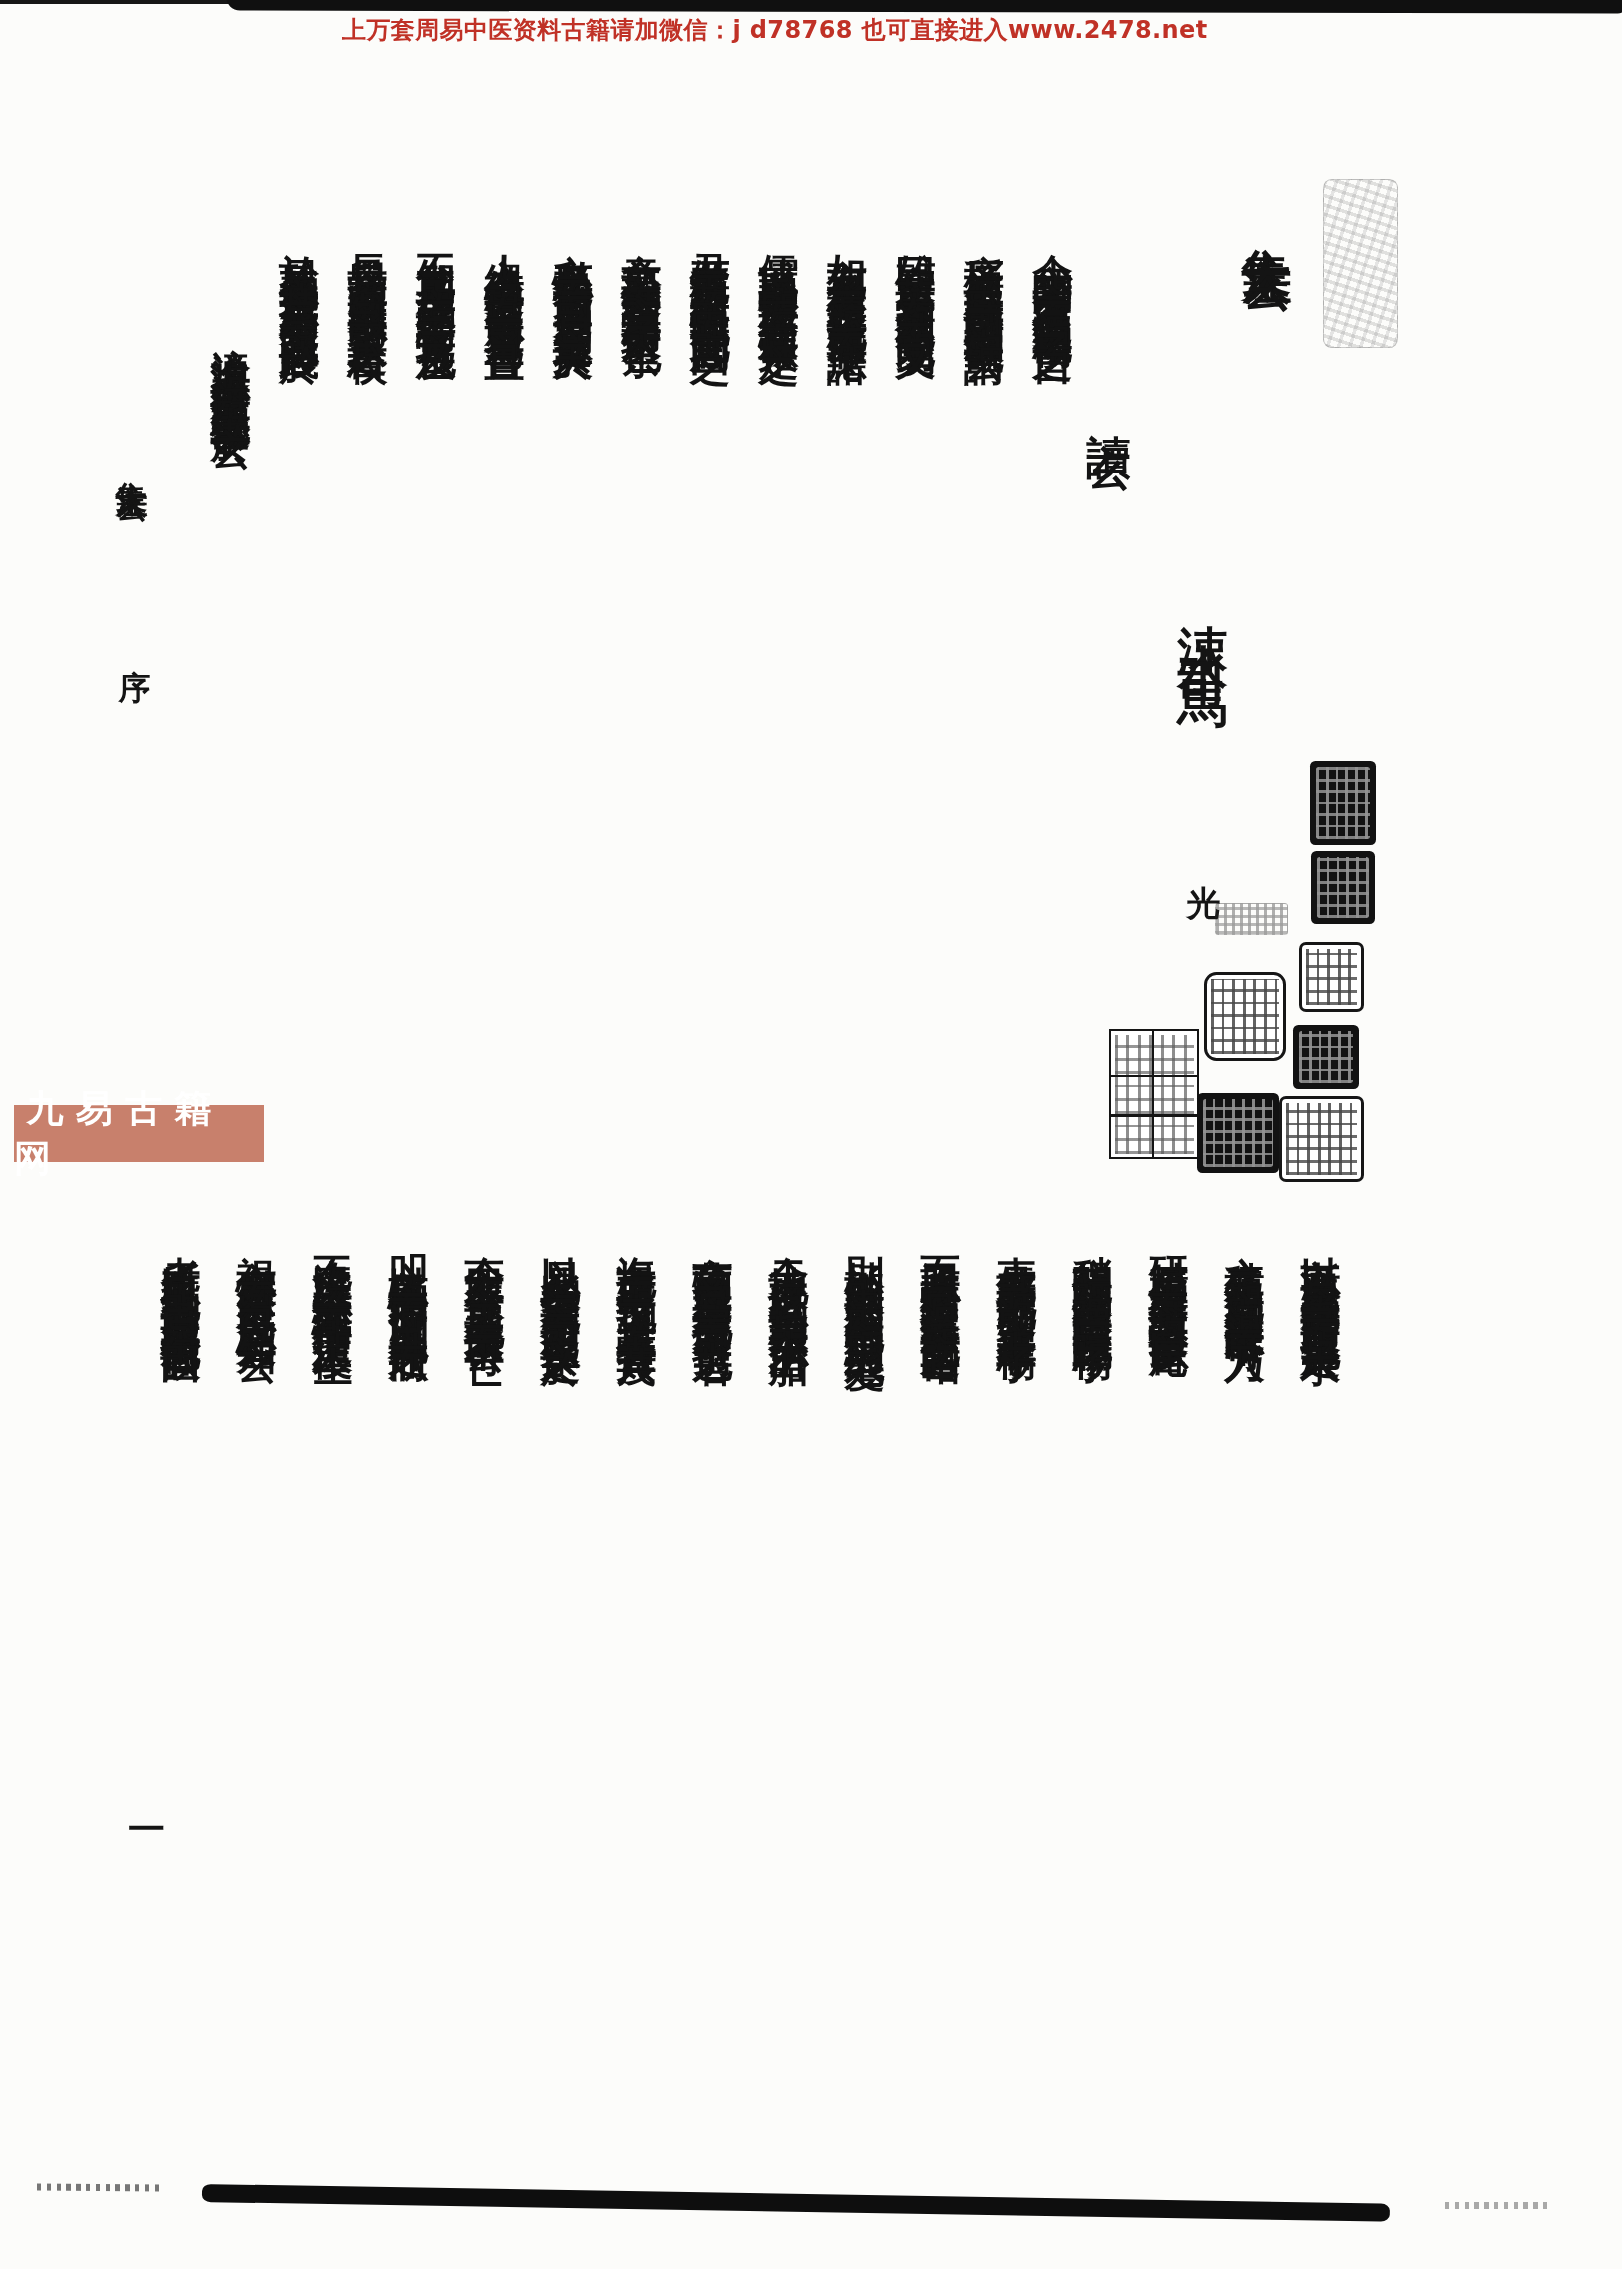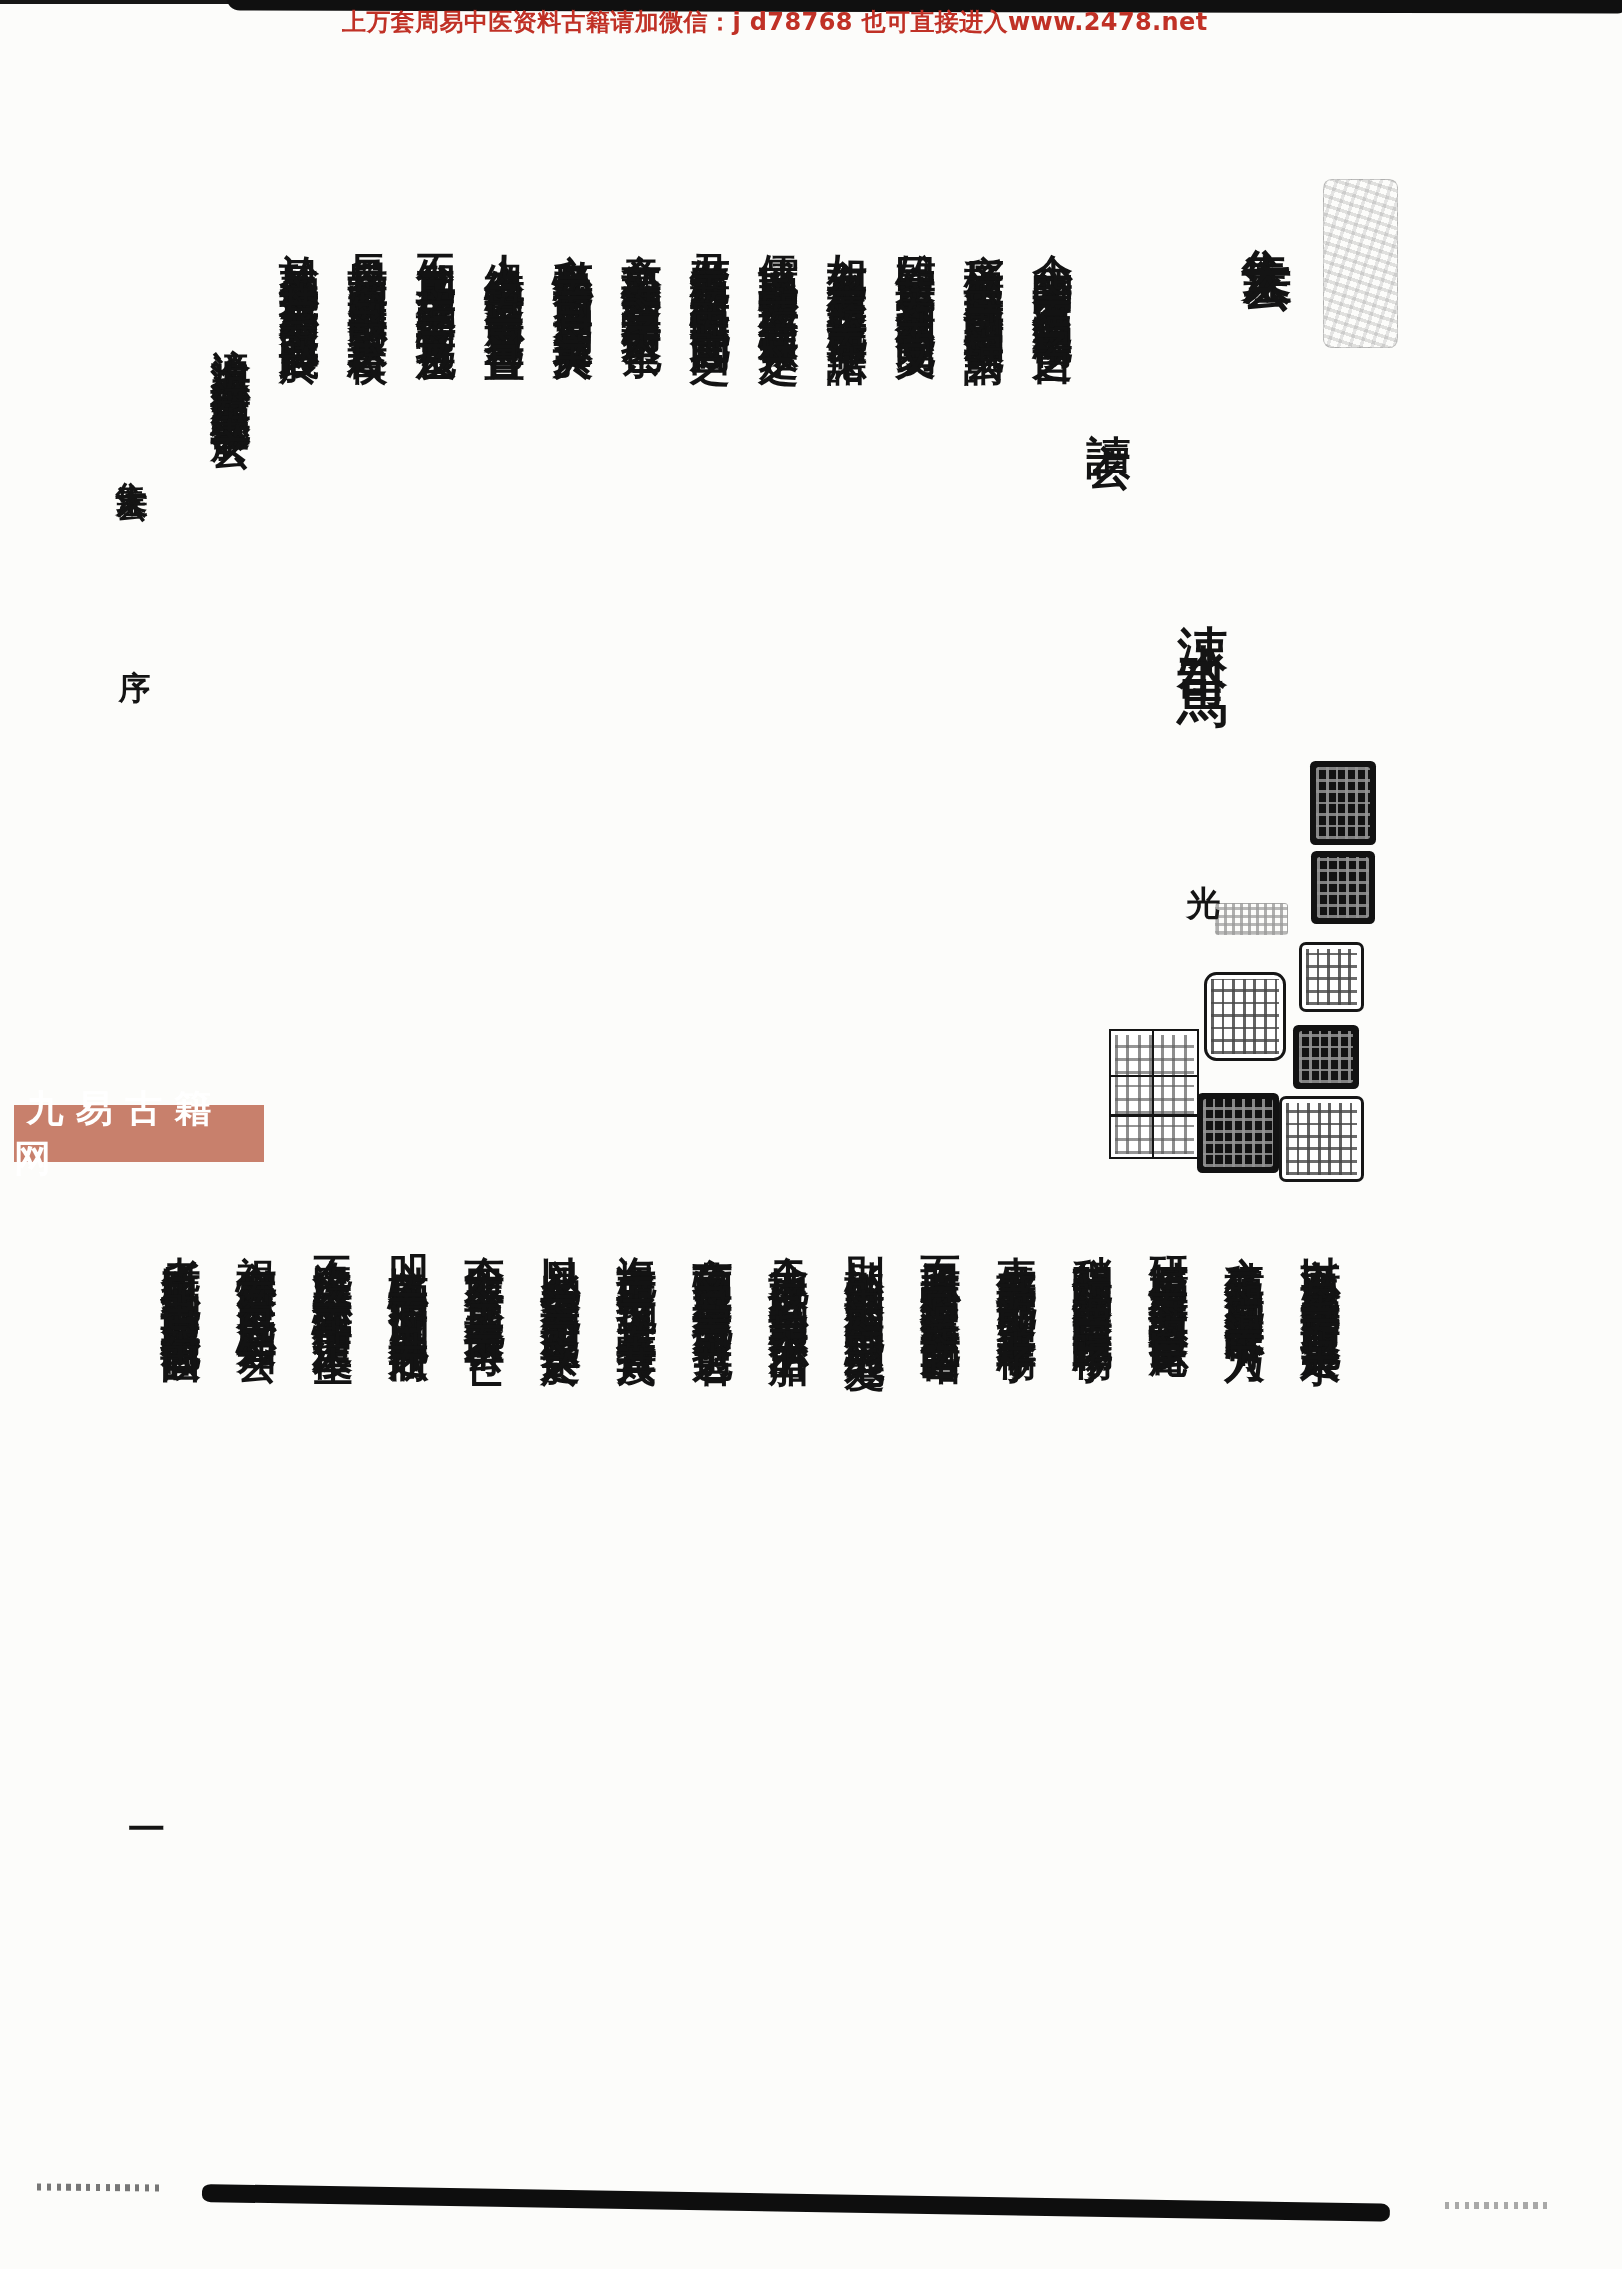--- a/index.html
+++ b/index.html
@@ -79,21 +79,21 @@
   .bspeck.r{left:1445px;top:2202px;width:106px;opacity:.5;}
 </style>
 </head>
 <body>
 
 <div class="page">
 
   <div class="topline"></div>
   <div class="topband"></div>
 
-  <div class="banner" style="color: rgb(192, 49, 38);">上万套周易中医资料古籍请加微信：j d78768 也可直接进入www.2478.net</div>
+  <div class="banner" style="color: rgb(192, 49, 38); margin-top: 8px;">上万套周易中医资料古籍请加微信：j d78768 也可直接进入www.2478.net</div>
 
   <div class="vtext title">集注太玄</div>
 
   <div class="fadedseal"></div>
 
   <div class="vtext sect">讀玄</div>
 
   <div class="vtext attr">涑水司馬</div>
   <div class="vtext given">光</div>
 

